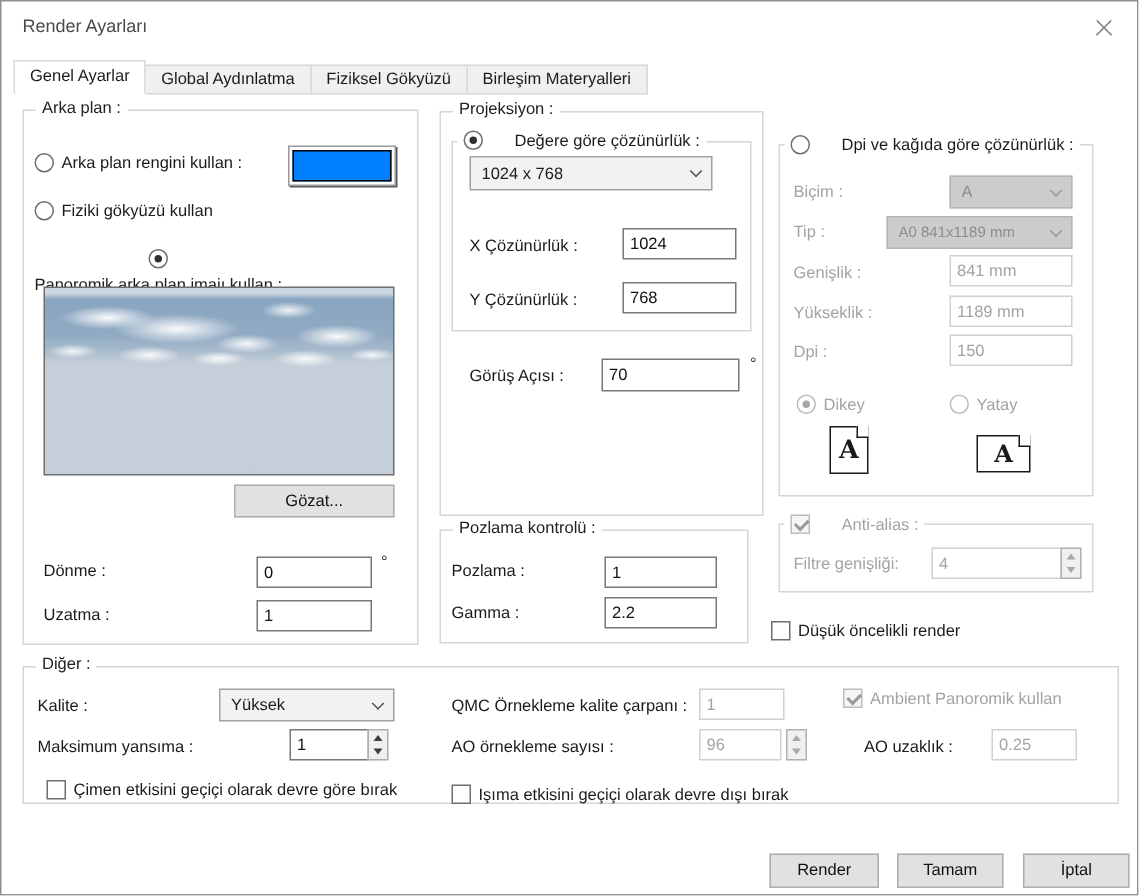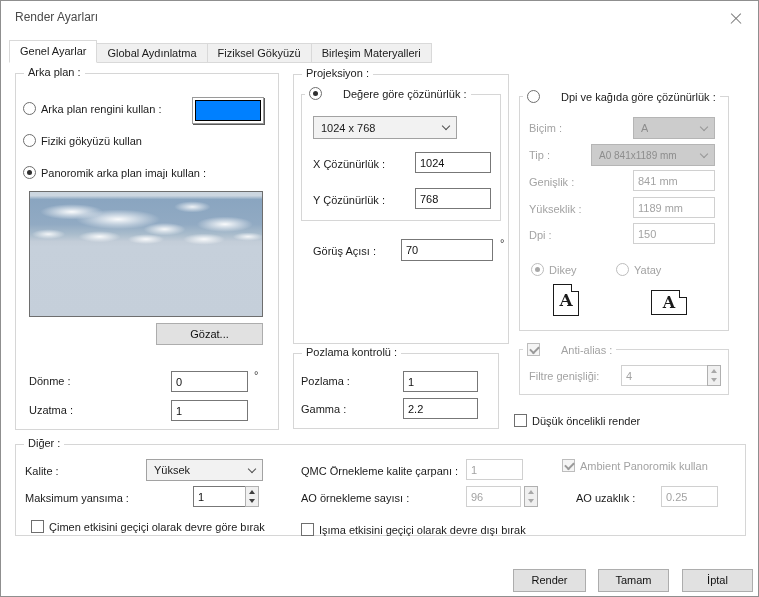--- a/index.html
+++ b/index.html
@@ -101,21 +101,21 @@
   </div>
   <div class="swatchwrap">
     <div class="swatch" id="swatch" style="background: rgb(0, 128, 255);"></div>
   </div>
 
   <div class="row" style="left:22px;top:133px;">
     <span class="radio"></span>
     <span class="lbl">Fiziki gökyüzü kullan</span>
   </div>
 
-  <div class="row" style="left:22px;top:165px;">
+  <div class="row" style="left:22px;top:165px;flex-direction:column;">
     <span class="radio sel"></span>
     <span class="lbl">Panoromik arka plan imajı kullan :</span>
   </div>
 
   <div class="pano"></div>
 
   <div class="btn" style="left:155px;top:322px;width:107px;height:22px;">Gözat...</div>
 
   <div class="row" style="left:28px;top:374px;">
     <span class="lbl">Dönme :</span>
@@ -131,21 +131,21 @@
   <div class="group" style="left:292px;top:73px;width:216px;height:270px;">
     <span class="glabel">Projeksiyon :</span>
   </div>
 
   <div class="group" style="left:300px;top:93px;width:200px;height:127px;"></div>
   <div class="onborder" style="left:304px;top:86px;">
     <span class="radio sel"></span>
     <span class="lbl">Değere göre çözünürlük :</span>
   </div>
 
-  <div class="combo" style="left:312px;top:115px;width:144px;height:23px;">
+  <div class="combo" style="left:312px;top:103px;width:162px;height:23px;">
     <span class="ctext">1024 x 768</span>
     <span class="chev"></span>
   </div>
 
   <div class="row" style="left:312px;top:157px;">
     <span class="lbl">X Çözünürlük :</span>
   </div>
   <input class="field" style="left: 414px; top: 151px; width: 76px; height: 21px;" value="1024">
 
   <div class="row" style="left:312px;top:193px;">
@@ -193,21 +193,21 @@
 
   <div class="row dis" style="left:528px;top:228px;">
     <span class="lbl">Dpi :</span>
   </div>
   <input class="field disf" style="left: 632px; top: 222px; width: 82px; height: 21px;" disabled="" value="150">
 
   <div class="row dis" style="left:530px;top:262px;">
     <span class="radio disc sel"></span>
     <span class="lbl">Dikey</span>
   </div>
-  <div class="row dis" style="left:615px;top:262px;">
+  <div class="row dis" style="left:632px;top:262px;">
     <span class="radio disc"></span>
     <span class="lbl">Yatay</span>
   </div>
 
   <div class="pageicon" style="left:552px;top:283px;width:26px;height:32px;font-size:17px;">
     <span>A</span>
     <span class="fold"></span>
   </div>
   <div class="pageicon" style="left:650px;top:289px;width:36px;height:25px;font-size:16px;">
     <span>A</span>

